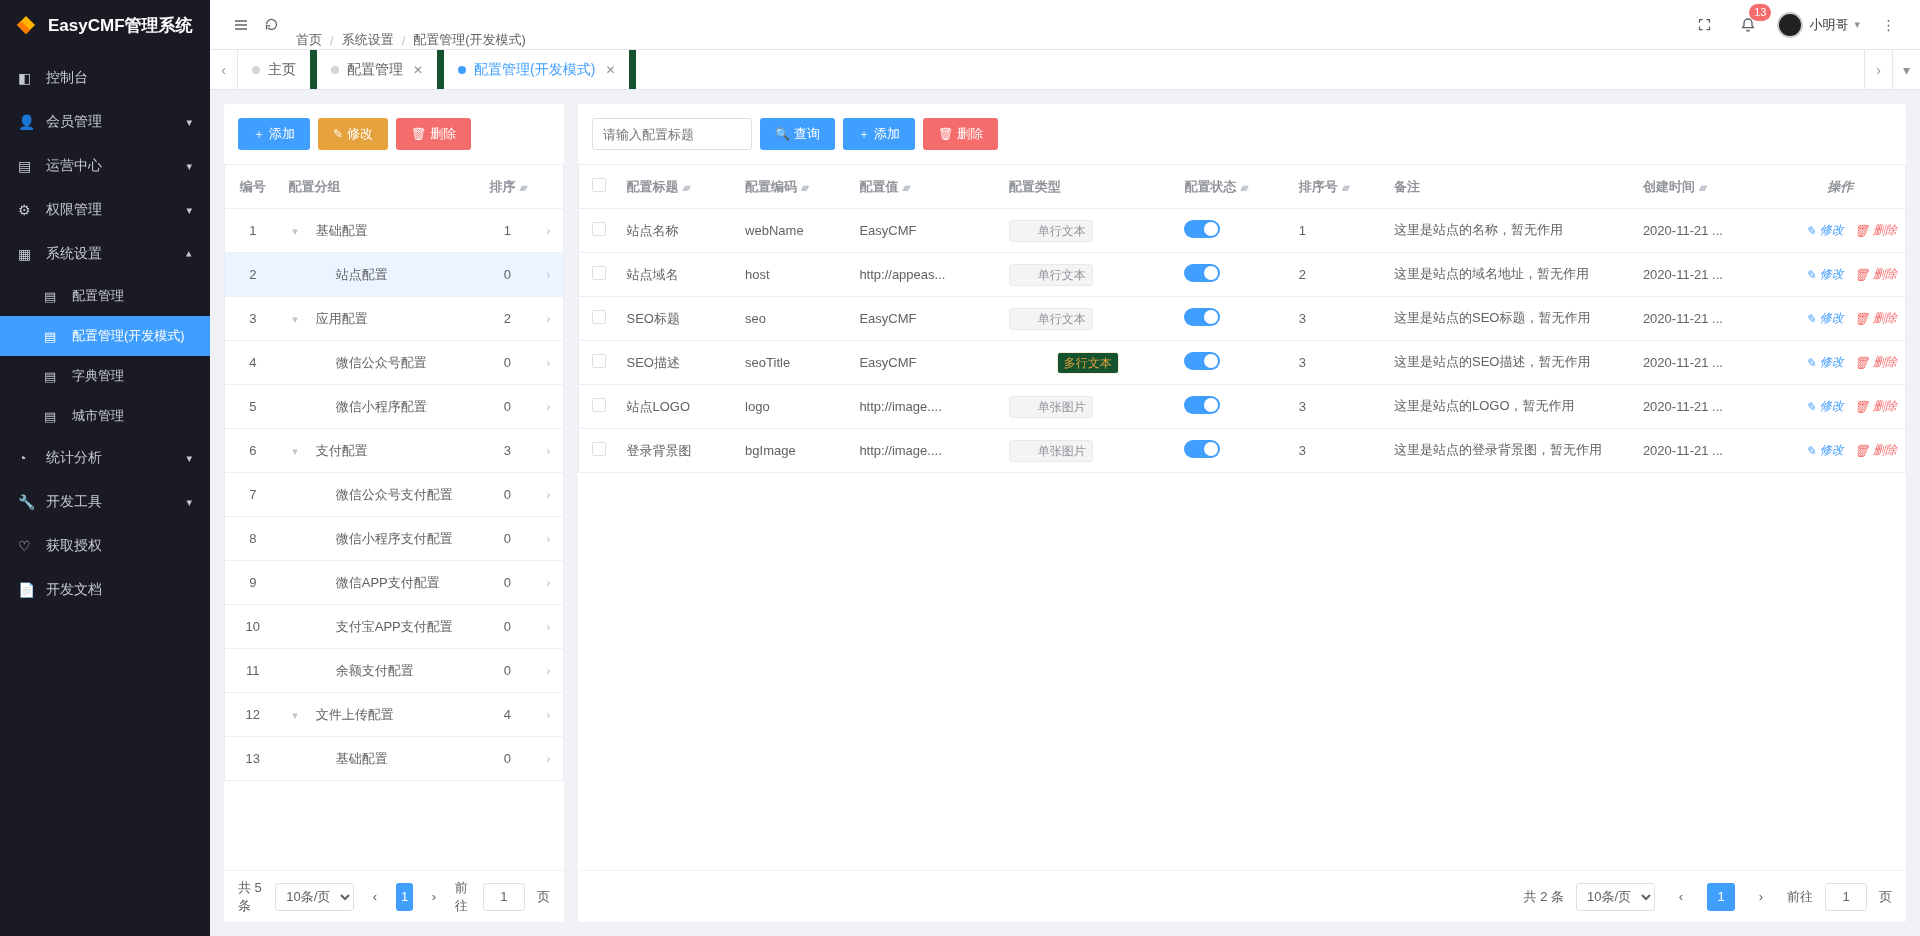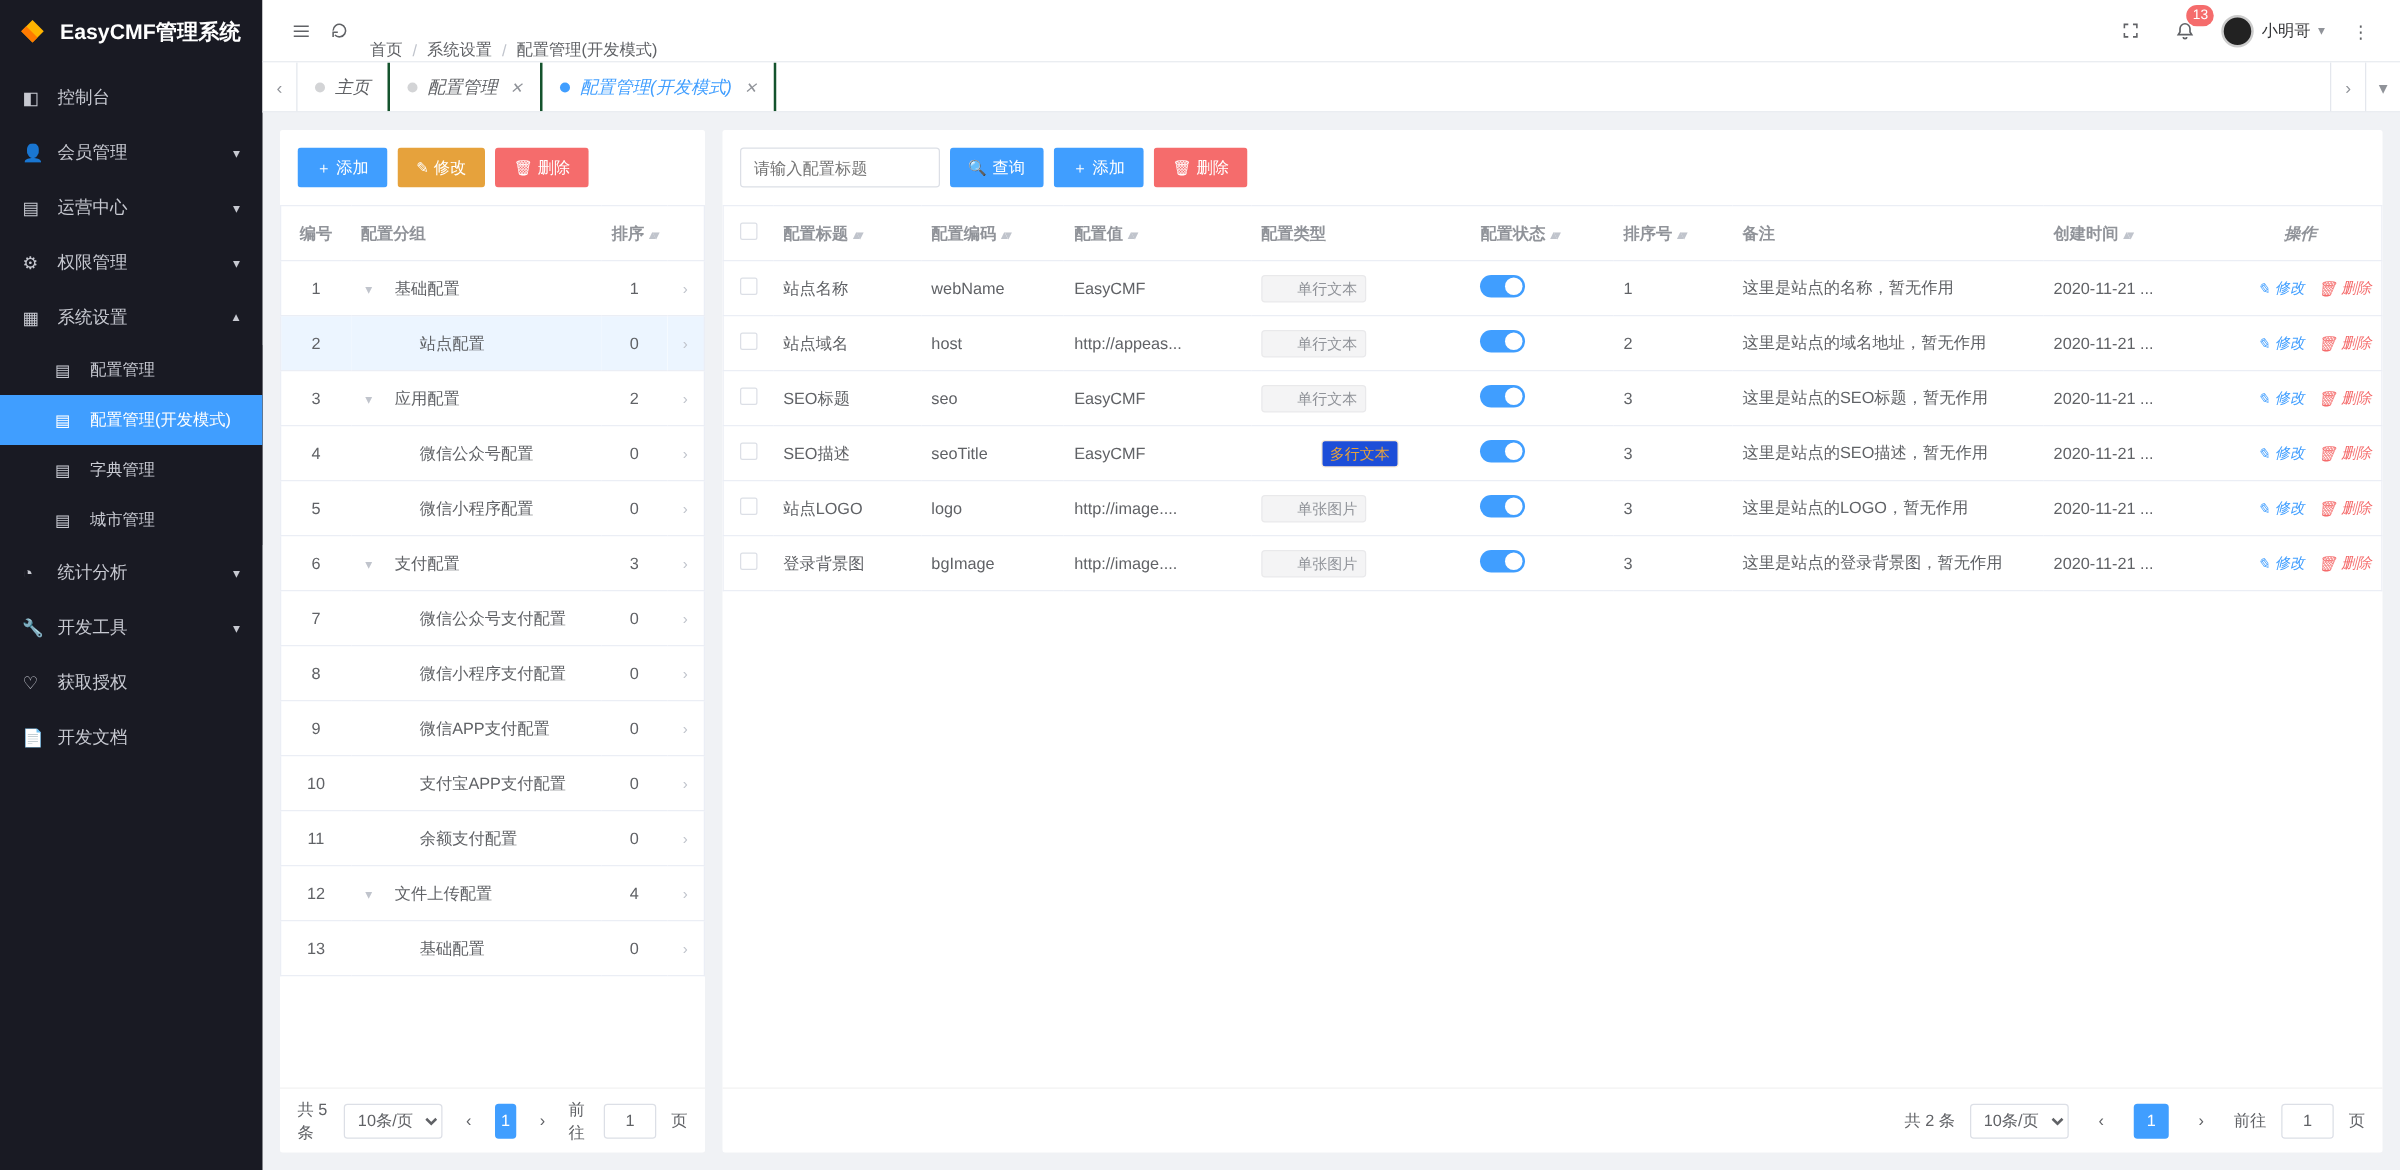--- a/index.html
+++ b/index.html
@@ -26,21 +26,21 @@
   .topbar-right { margin-left: auto; display: flex; align-items: center; gap: 14px; }
   .badge { position: relative; }
   .badge .count { position: absolute; top: -6px; right: -8px; background: #f56c6c; color: #fff; border-radius: 9px; font-size: 11px; padding: 0 5px; height: 17px; line-height: 17px; }
   .avatar { width: 26px; height: 26px; border-radius: 50%; background: #222; border: 2px solid #ccc; }
   .username { display: flex; align-items: center; gap: 6px; font-size: 13px; cursor: pointer; }
   
   .tabs-row { height: 40px; background: #fff; display: flex; align-items: stretch; border-bottom: 1px solid #e4e7ed; }
   .tabs-nav { width: 28px; display: flex; align-items: center; justify-content: center; border-right: 1px solid #e4e7ed; cursor: pointer; color: #909399; }
   .tabs-nav.right { border-left: 1px solid #e4e7ed; border-right: none; }
   .tabs { display: flex; flex: 1; overflow: hidden; }
-  .tab { display: flex; align-items: center; gap: 8px; padding: 0 14px; border-right: 2px solid #14532d; cursor: pointer; color: #606266; position: relative; font-style: italic; }
+  .tab { display: flex; align-items: center; gap: 8px; padding: 0 14px; border-right: 7px solid #14532d; cursor: pointer; color: #606266; position: relative; }
   .tab .dot { width: 8px; height: 8px; border-radius: 50%; background: #d3d4d6; }
   .tab.active { color: #409eff; }
   .tab.active .dot { background: #409eff; }
   .tab .close { font-size: 12px; color: #909399; margin-left: 2px; }
   .tabs-more { width: 28px; display: flex; align-items: center; justify-content: center; border-left: 1px solid #e4e7ed; cursor: pointer; color: #909399; }
   
   .content { flex: 1; padding: 14px; display: flex; gap: 14px; overflow: hidden; }
   .panel { background: #fff; border-radius: 2px; display: flex; flex-direction: column; min-width: 0; }
   .panel.left { width: 340px; flex-shrink: 0; }
   .panel.right { flex: 1; }
@@ -57,21 +57,21 @@
   .table th { background: #fff; font-weight: 600; color: #909399; border-top: 1px solid #ebeef5; }
   .table th:first-child, .table td:first-child { border-left: 1px solid #ebeef5; }
   .table th:last-child, .table td:last-child { border-right: 1px solid #ebeef5; }
   .left .table tbody tr.selected { background: #ecf5ff; }
   .expand-caret { display: inline-flex; width: 14px; margin-right: 6px; color: #c0c4cc; font-size: 11px; }
   .row-more { color: #c0c4cc; font-size: 12px; }
   .chk { width: 14px; height: 14px; border: 1px solid #dcdfe6; display: inline-block; border-radius: 2px; }
   .col-sort { margin-left: 4px; color: #c0c4cc; font-size: 10px; letter-spacing: -2px; }
   .tag { display: inline-block; padding: 0 6px; height: 22px; line-height: 20px; border-radius: 3px; font-size: 12px; border: 1px solid; }
   .tag-info { background: #f4f4f5; color: #909399; border-color: #e9e9eb; padding-left: 28px; }
-  .tag-warn { background: #1d4ed8; color: #e6a23c; border-color: #faecd8; margin-left: 48px; }
+  .tag-warn { background: #14532d; color: #e6a23c; border-color: #faecd8; margin-left: 48px; }
   .switch { width: 36px; height: 18px; border-radius: 10px; background: #409eff; position: relative; display: inline-block; }
   .switch::after { content: ""; position: absolute; width: 14px; height: 14px; background: #fff; border-radius: 50%; top: 2px; right: 2px; }
   .op { display: flex; gap: 10px; justify-content: flex-end; }
   .op a { display: inline-flex; gap: 4px; align-items: center; font-size: 12px; cursor: pointer; }
   .op .edit { color: #409eff; }
   .op .del  { color: #f56c6c; }
   .table-wrap { flex: 1; overflow: auto; }
   .pagination { height: 52px; display: flex; align-items: center; padding: 0 14px; gap: 12px; color: #606266; font-size: 13px; border-top: 1px solid #f2f2f2; }
   .pagination .pg-btn { width: 28px; height: 28px; display: inline-flex; align-items: center; justify-content: center; border-radius: 3px; cursor: pointer; color: #606266; }
   .pagination .pg-btn.current { background: #409eff; color: #fff; }

